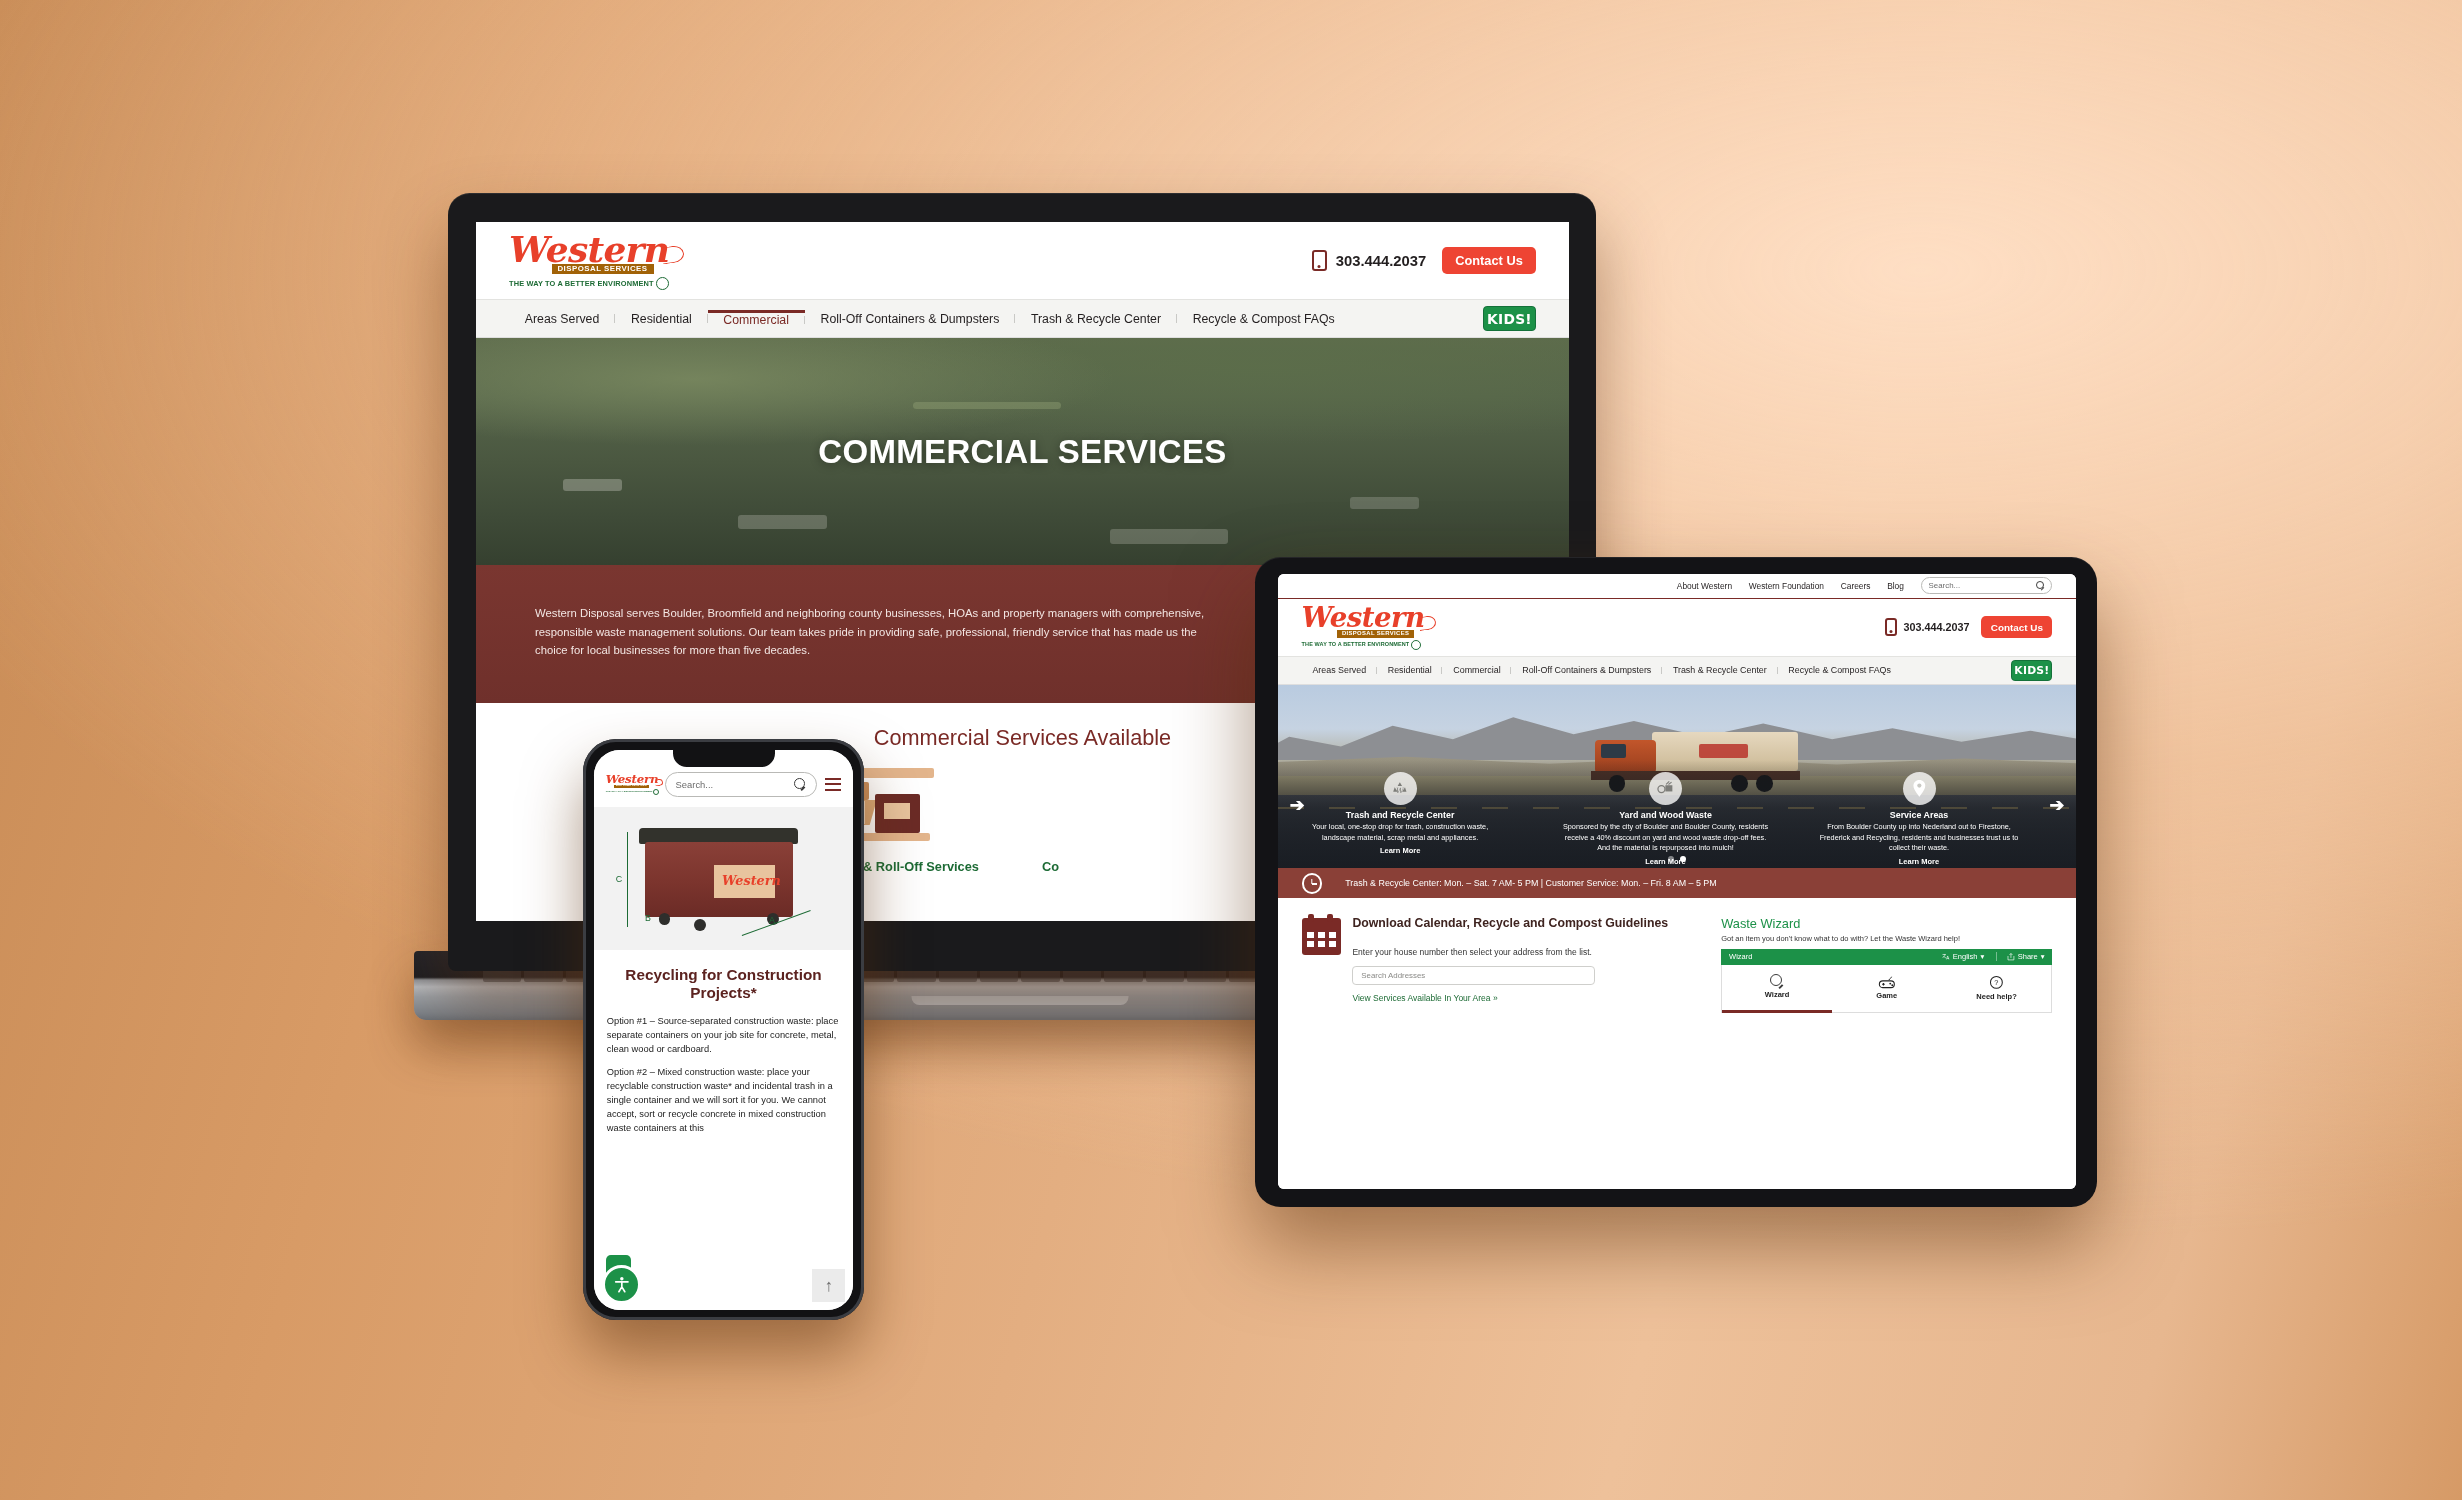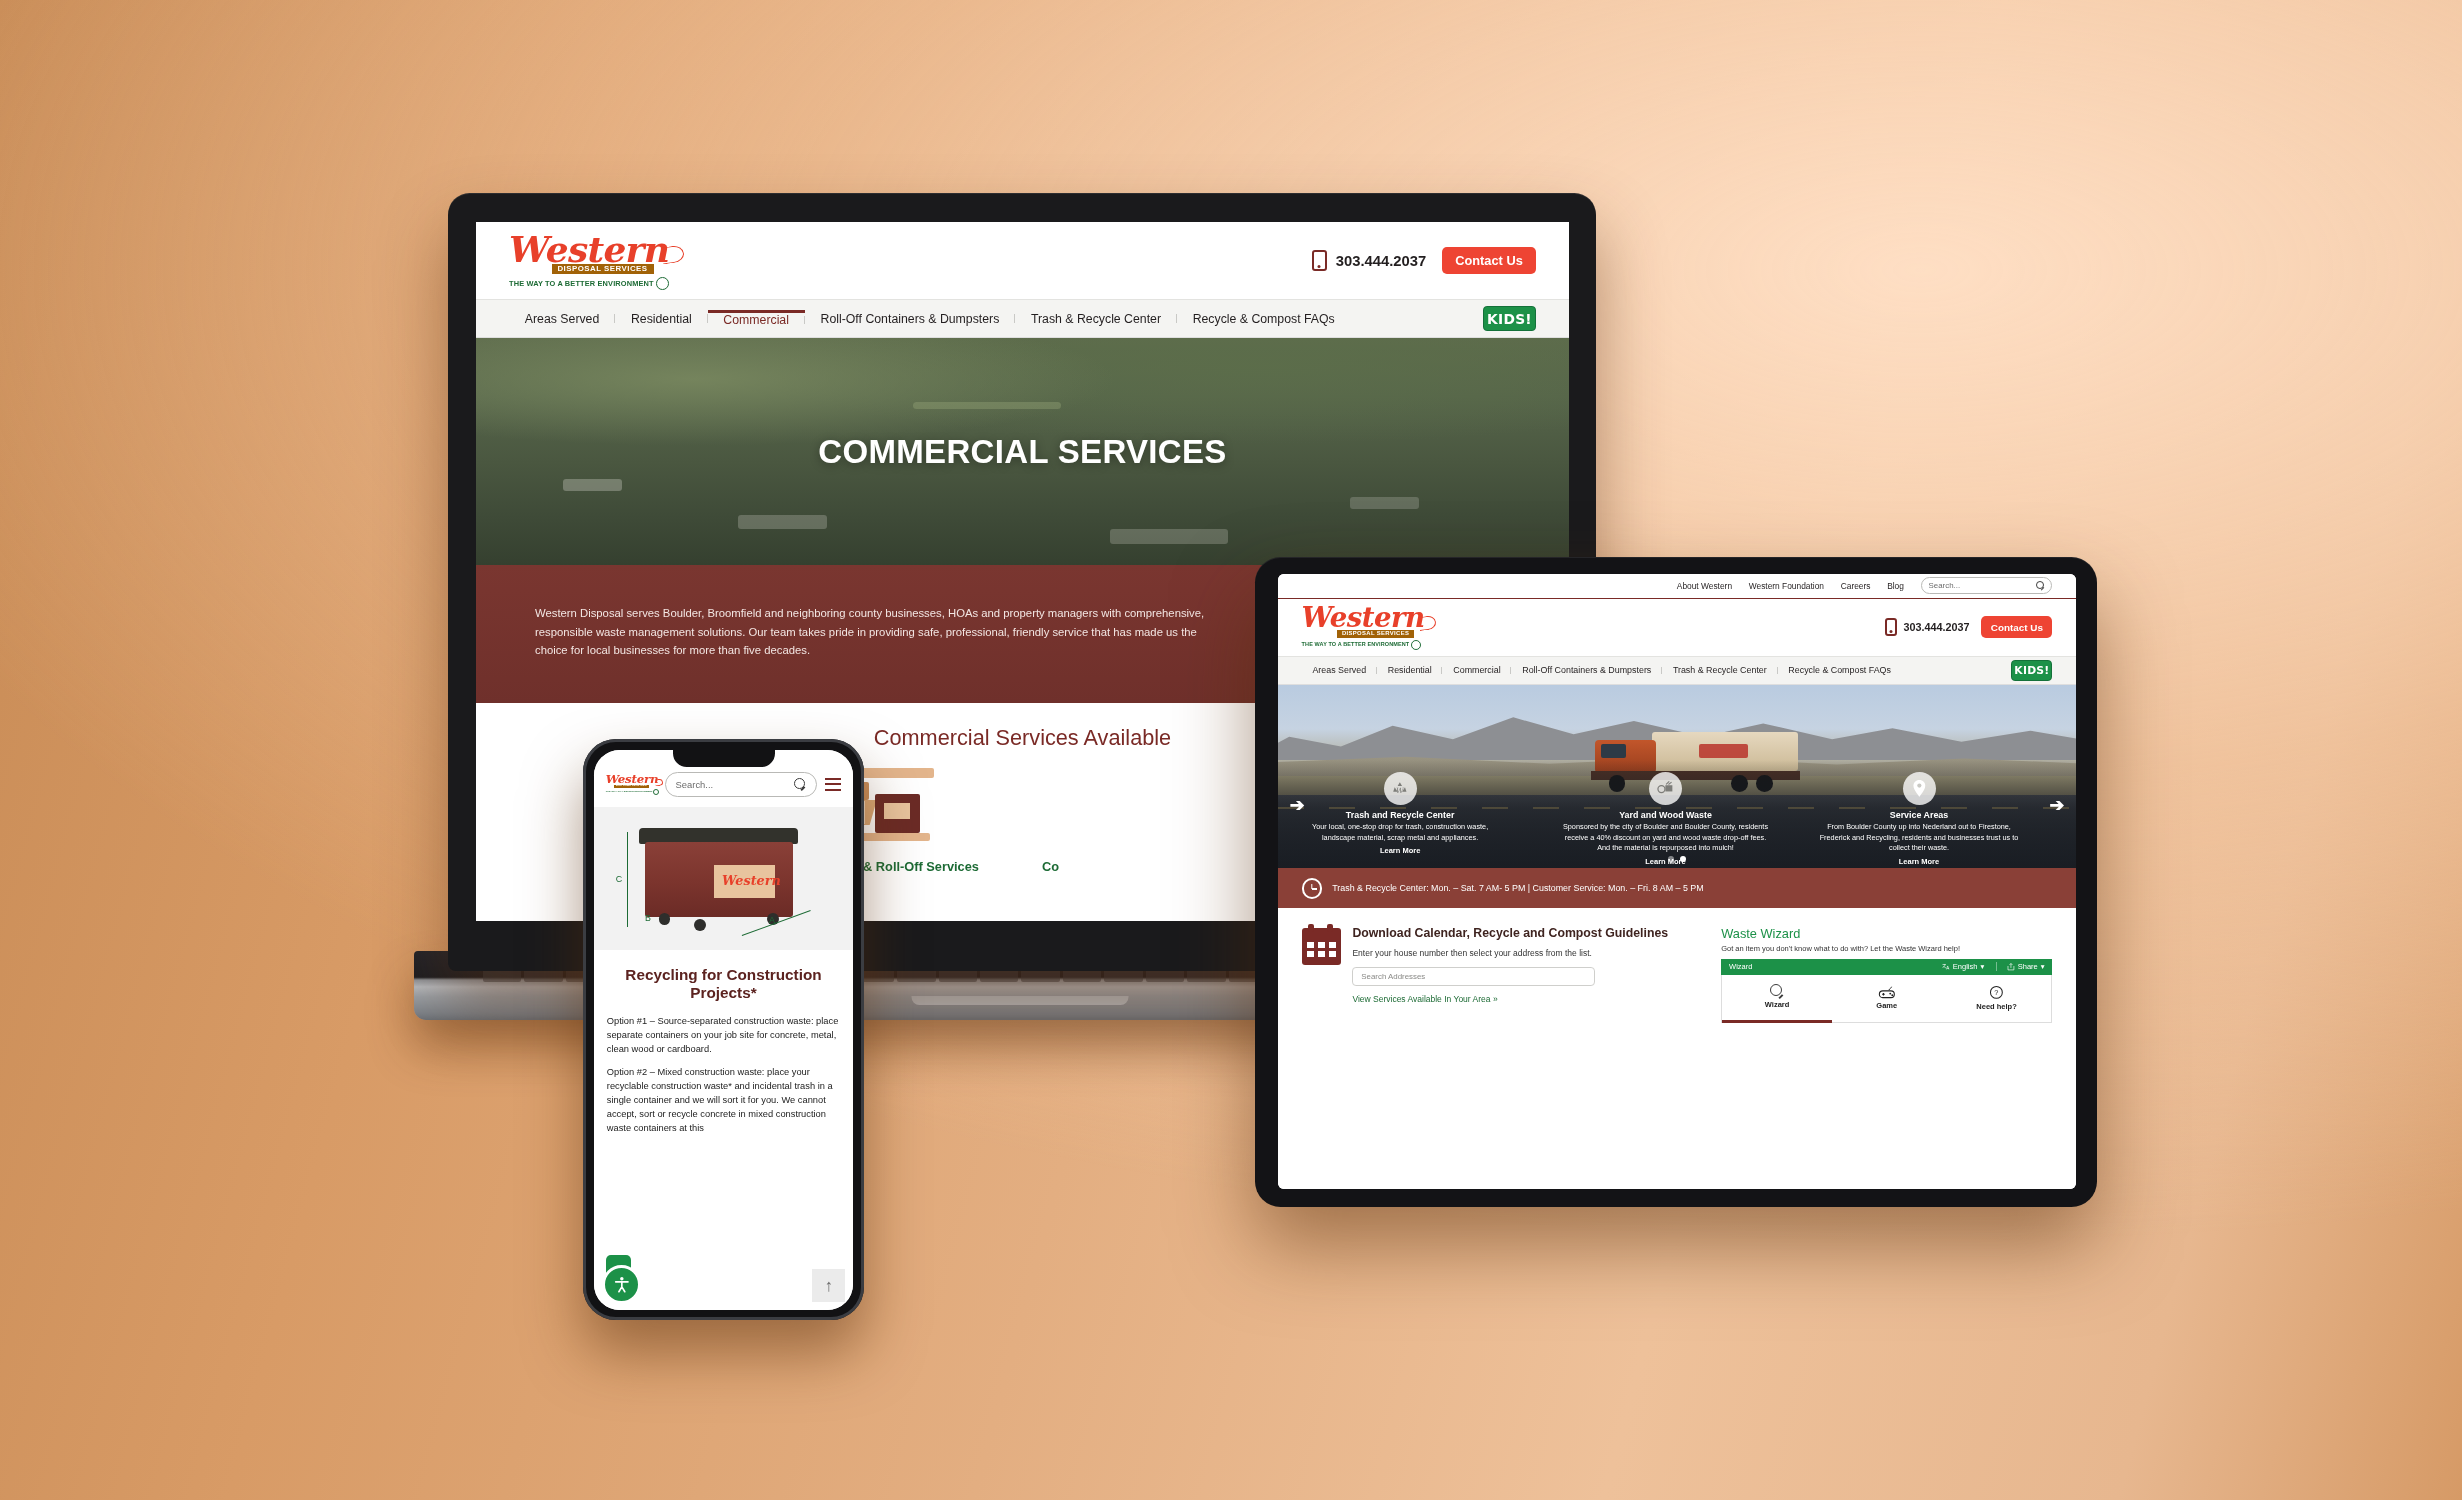--- a/index.html
+++ b/index.html
@@ -388,21 +388,21 @@
 
           <div class="arrow" style="left:11.8px;top:110px;font-size:17.7px;">➔</div>
           <div class="arrow" style="right:11.8px;top:110px;font-size:17.7px;">➔</div>
 
           <div class="dots" style="bottom:5.9px;">
             <i style="width:5.9px;height:5.9px;"></i>
             <i class="on" style="width:5.9px;height:5.9px;"></i>
           </div>
         </div>
 
-        <div class="hours" style="height:40px;padding:0 23.6px;gap:10px;">
+        <div class="hours" style="height:30px;padding:0 23.6px;gap:23px;">
           <span class="clock" style="width:16.7px;height:16.7px;">
             <i style="position:absolute;left:50%;top:25%;width:1.4px;height:28%;background:#fff;transform:translateX(-50%);"></i>
             <i style="position:absolute;left:50%;top:50%;width:28%;height:1.4px;background:#fff;"></i>
           </span>
           <span style="font-size:8.9px;">Trash &amp; Recycle Center: Mon. – Sat. 7 AM- 5 PM | Customer Service: Mon. – Fri. 8 AM – 5 PM</span>
         </div>
 
         <div style="display:flex;padding:17.7px 23.6px 0;gap:25.6px;">
 
           <div style="width:394px;display:flex;gap:11.8px;">
@@ -411,21 +411,21 @@
               <span class="dot" style="left:25.6px;top:-3.9px;width:5.9px;height:7.9px;background:#7a2a26;border-radius:2px;"></span>
               <span class="dot" style="left:5.9px;top:13.8px;width:6.9px;height:5.9px;"></span>
               <span class="dot" style="left:16.7px;top:13.8px;width:6.9px;height:5.9px;"></span>
               <span class="dot" style="left:27.6px;top:13.8px;width:6.9px;height:5.9px;"></span>
               <span class="dot" style="left:5.9px;top:23.6px;width:6.9px;height:5.9px;"></span>
               <span class="dot" style="left:16.7px;top:23.6px;width:6.9px;height:5.9px;"></span>
               <span class="dot" style="left:27.6px;top:23.6px;width:6.9px;height:5.9px;"></span>
             </div>
             <div style="flex:1;">
               <div style="font-size:12.3px;color:#3f2420;font-weight:600;line-height:1.25;">Download Calendar, Recycle and Compost Guidelines</div>
-              <div style="font-size:8.5px;color:#333;margin-top:7px;line-height:1.4;">Enter your house number then select your address from the list.</div>
+              <div style="font-size:8.5px;color:#333;margin-top:16px;line-height:1.4;">Enter your house number then select your address from the list.</div>
               <div class="inputbox" style="margin-top:6.9px;height:16.7px;width:225px;padding:0 7.9px;font-size:7.9px;">
                 <span>Search Addresses</span>
               </div>
               <div class="greenlink" style="font-size:8.5px;margin-top:7.9px;">View Services Available In Your Area »</div>
             </div>
           </div>
 
           <div style="flex:1;">
             <div style="font-size:12.8px;color:#1c9148;">Waste Wizard</div>
             <div style="font-size:7.5px;color:#333;margin-top:3px;">Got an item you don't know what to do with? Let the Waste Wizard help!</div>

